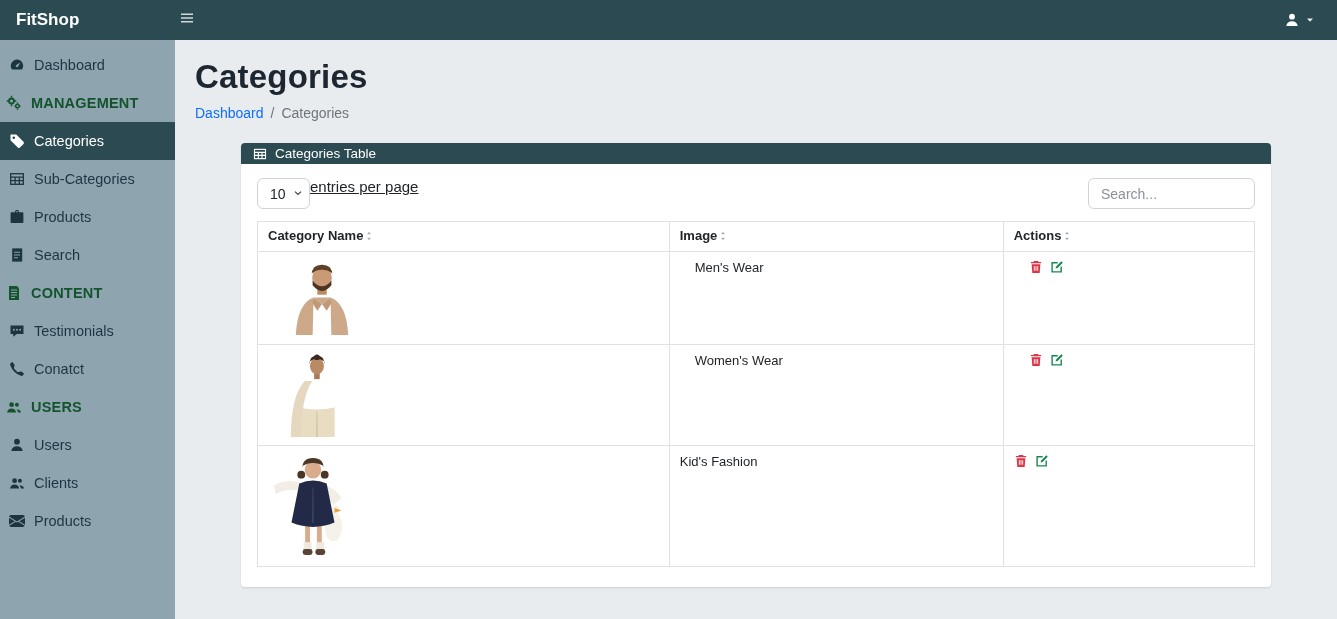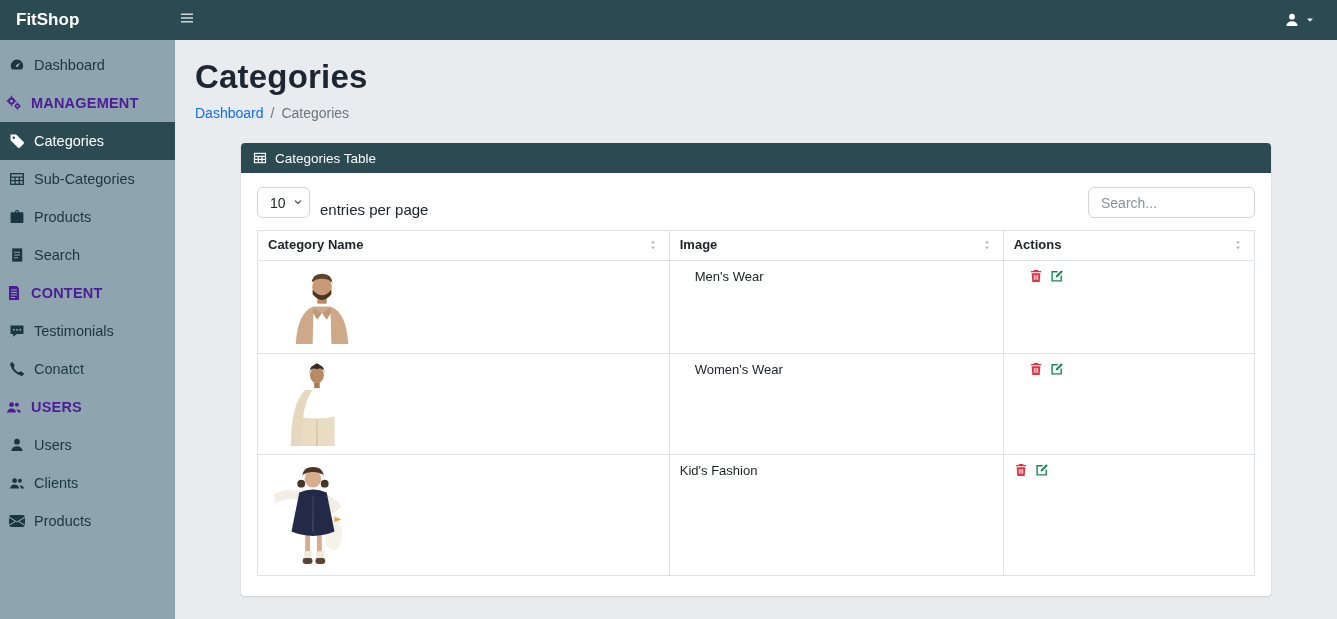--- a/index.html
+++ b/index.html
@@ -16,59 +16,59 @@
   .nav-right .usr svg { width:16px; height:16px; display:block; }
   .nav-right .crt svg { width:10px; height:10px; display:block; opacity:.9; }
 
   
   .shell { display:flex; height:579px; }
   aside { width:175px; background:var(--sidebar,#8ea5b0); flex:none; padding-top:6px; }
   .side-item { height:38px; display:flex; align-items:center; gap:9px;
     padding:0 10px 0 9px; font-size:14.5px; color:#1c3641; cursor:pointer; }
   .side-item .icn { width:16px; height:16px; flex:none; display:inline-flex; }
   .side-item .icn svg { width:16px; height:16px; }
-  .side-item.section { font-weight:700; color:#4c1d95; cursor:default; letter-spacing:.2px; padding-left:6px; }
+  .side-item.section { font-weight:700; color:#14532d; cursor:default; letter-spacing:.2px; padding-left:6px; }
   .side-item.active { background:var(--accent,#2c4a52); color:#fff; }
 
   main { flex:1; overflow:hidden; position:relative; }
   .page-head { padding:18px 20px 0 20px; }
   h1.page-title { font-size:33px; font-weight:600; color:#1d2731; letter-spacing:.2px; }
   .breadcrumb { margin-top:9px; font-size:14px; color:#6c757d; display:flex; gap:7px; }
   .breadcrumb a { color:var(--link,#0d6efd); text-decoration:none; cursor:pointer; }
 
   .content-col { width:1030px; margin:22px auto 0 auto; }
   .btn-row { display:flex; justify-content:flex-end; }
   .btn-danger { background:var(--danger,#dc3545); color:#fff; border:none; border-radius:4px;
     font-size:14.5px; padding:7px 13px; cursor:pointer; font-family:inherit; }
 
   
   .card { margin-top:16px; background:#fff; border-radius:4px;
     box-shadow:0 1px 2px rgba(0,0,0,.12); }
   .card-header { background:var(--accent,#2c4a52); color:#fff; border-radius:4px 4px 0 0;
-    height:30px; display:flex; align-items:center; gap:8px; padding:0 12px; font-size:13.5px; }
+    height:21px; display:flex; align-items:center; gap:8px; padding:0 12px; font-size:13.5px; }
   .card-header .icn { display:inline-flex; } .card-header .icn svg { width:14px; height:14px; }
   .card-body { padding:14px 16px 20px 16px; }
 
   .controls { display:flex; justify-content:space-between; align-items:center; margin-bottom:12px; }
-  .entries { display:flex; align-items:flex-end; gap:10px; font-size:15px; color:#212529; }
+  .entries { display:flex; align-items:flex-start; font-size:15px; color:#212529;text-decoration:underline; }
   .select-wrap { position:relative; }
   .select-wrap select { appearance:none; -webkit-appearance:none; width:53px; height:31px;
     border:1px solid #ced4da; border-radius:6px; background:#fff; font-size:14px;
     padding:0 0 0 12px; color:#212529; cursor:pointer; font-family:inherit; }
   .select-wrap .chev { position:absolute; right:7px; top:10px; pointer-events:none; color:#444; }
   .select-wrap .chev svg { width:10px; height:10px; display:block; }
   .search { width:167px; height:31px; border:1px solid #ced4da; border-radius:6px;
     padding:0 12px; font-size:14px; color:#212529; font-family:inherit; }
   .search::placeholder { color:#8a9199; }
 
   
   table { width:100%; border-collapse:collapse; table-layout:fixed; }
   th, td { border:1px solid #dee2e6; text-align:left; vertical-align:top; }
   th { font-size:13px; color:#212529; padding:6px 10px; height:30px; cursor:pointer; }
-  th .th-in { display:flex; justify-content:space-between; align-items:center; }
+  th .th-in { display:flex; justify-content:flex-start; align-items:center; }
   th .sort { color:#aab2ba; display:inline-flex; } th .sort svg { width:12px; height:14px; }
   td { padding:8px 10px; font-size:13px; color:#212529; background:#fff; }
   tr.row-std td { height:93px;padding-left:25px; }
   tr.row-tall td { height:115px; }
   .figure { display:block; }
   .act { display:inline-flex; margin-right:7px; cursor:pointer; }
   .act svg { width:14px; height:14px; }
   .act-delete { color:var(--danger,#dc3545); }
   .act-edit { color:var(--success,#198754); }
 </style>

